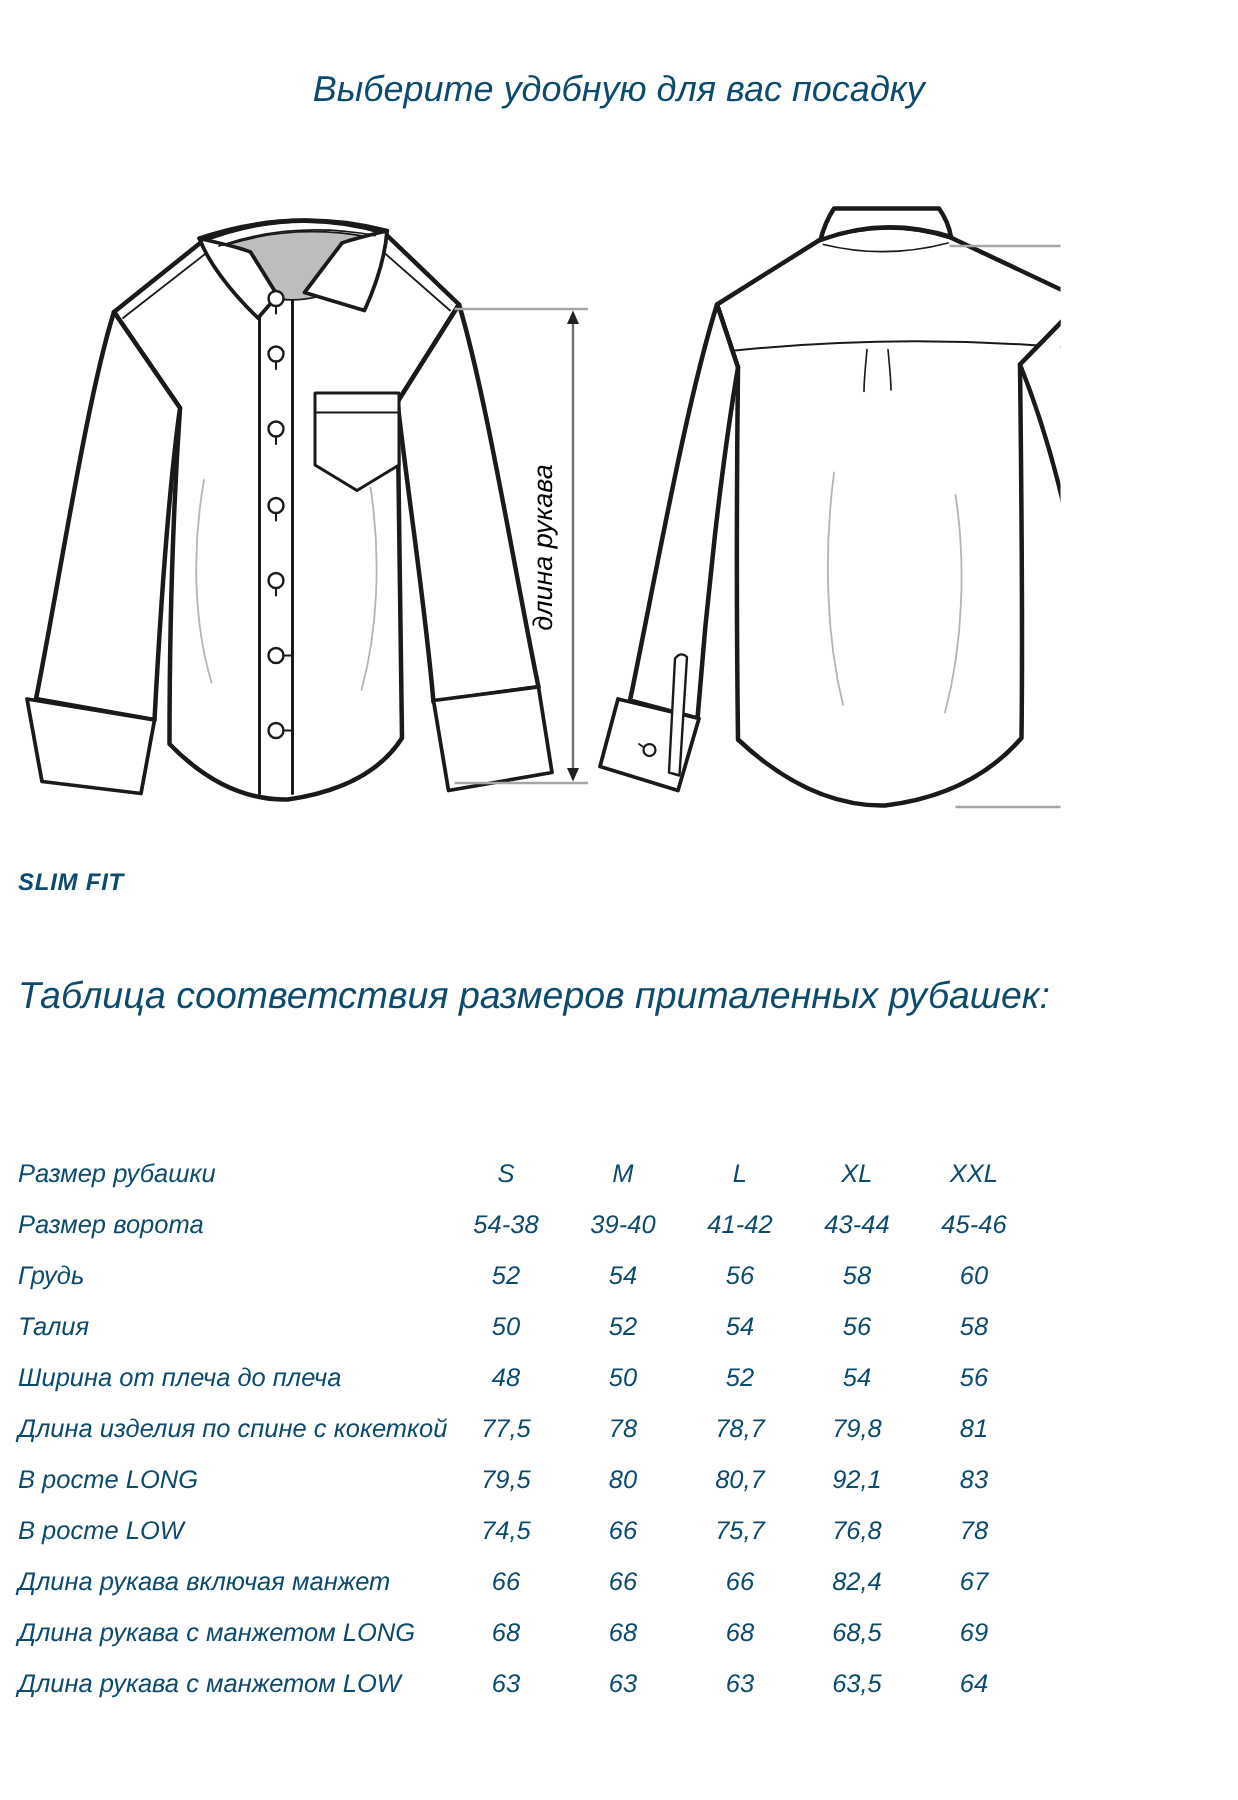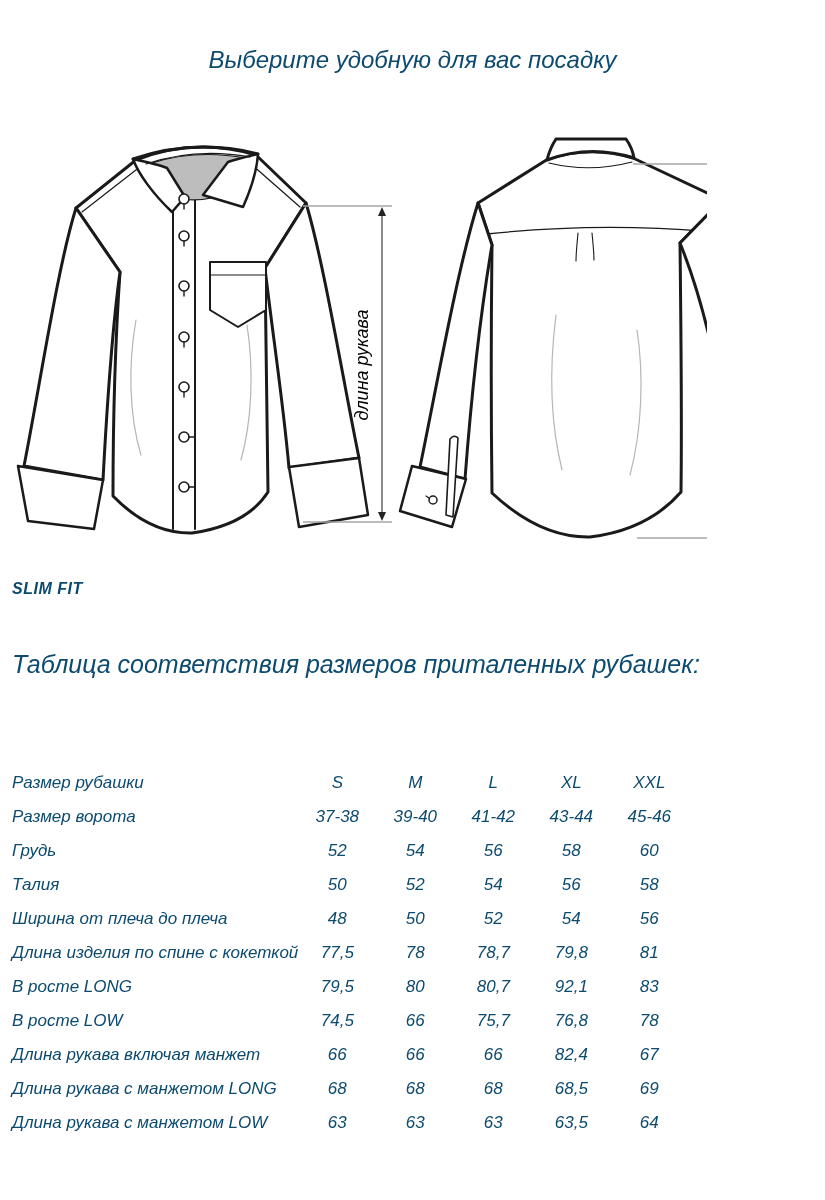--- a/index.html
+++ b/index.html
@@ -142,21 +142,21 @@
         <tr>
           <td class="lbl">Размер рубашки</td>
           <td class="val">S</td>
           <td class="val">M</td>
           <td class="val">L</td>
           <td class="val">XL</td>
           <td class="val">XXL</td>
         </tr>
         <tr>
           <td class="lbl">Размер ворота</td>
-          <td class="val">37-38</td>
+          <td class="val">54-38</td>
           <td class="val">39-40</td>
           <td class="val">41-42</td>
           <td class="val">43-44</td>
           <td class="val">45-46</td>
         </tr>
         <tr>
           <td class="lbl">Грудь</td>
           <td class="val">52</td>
           <td class="val">54</td>
           <td class="val">56</td>

